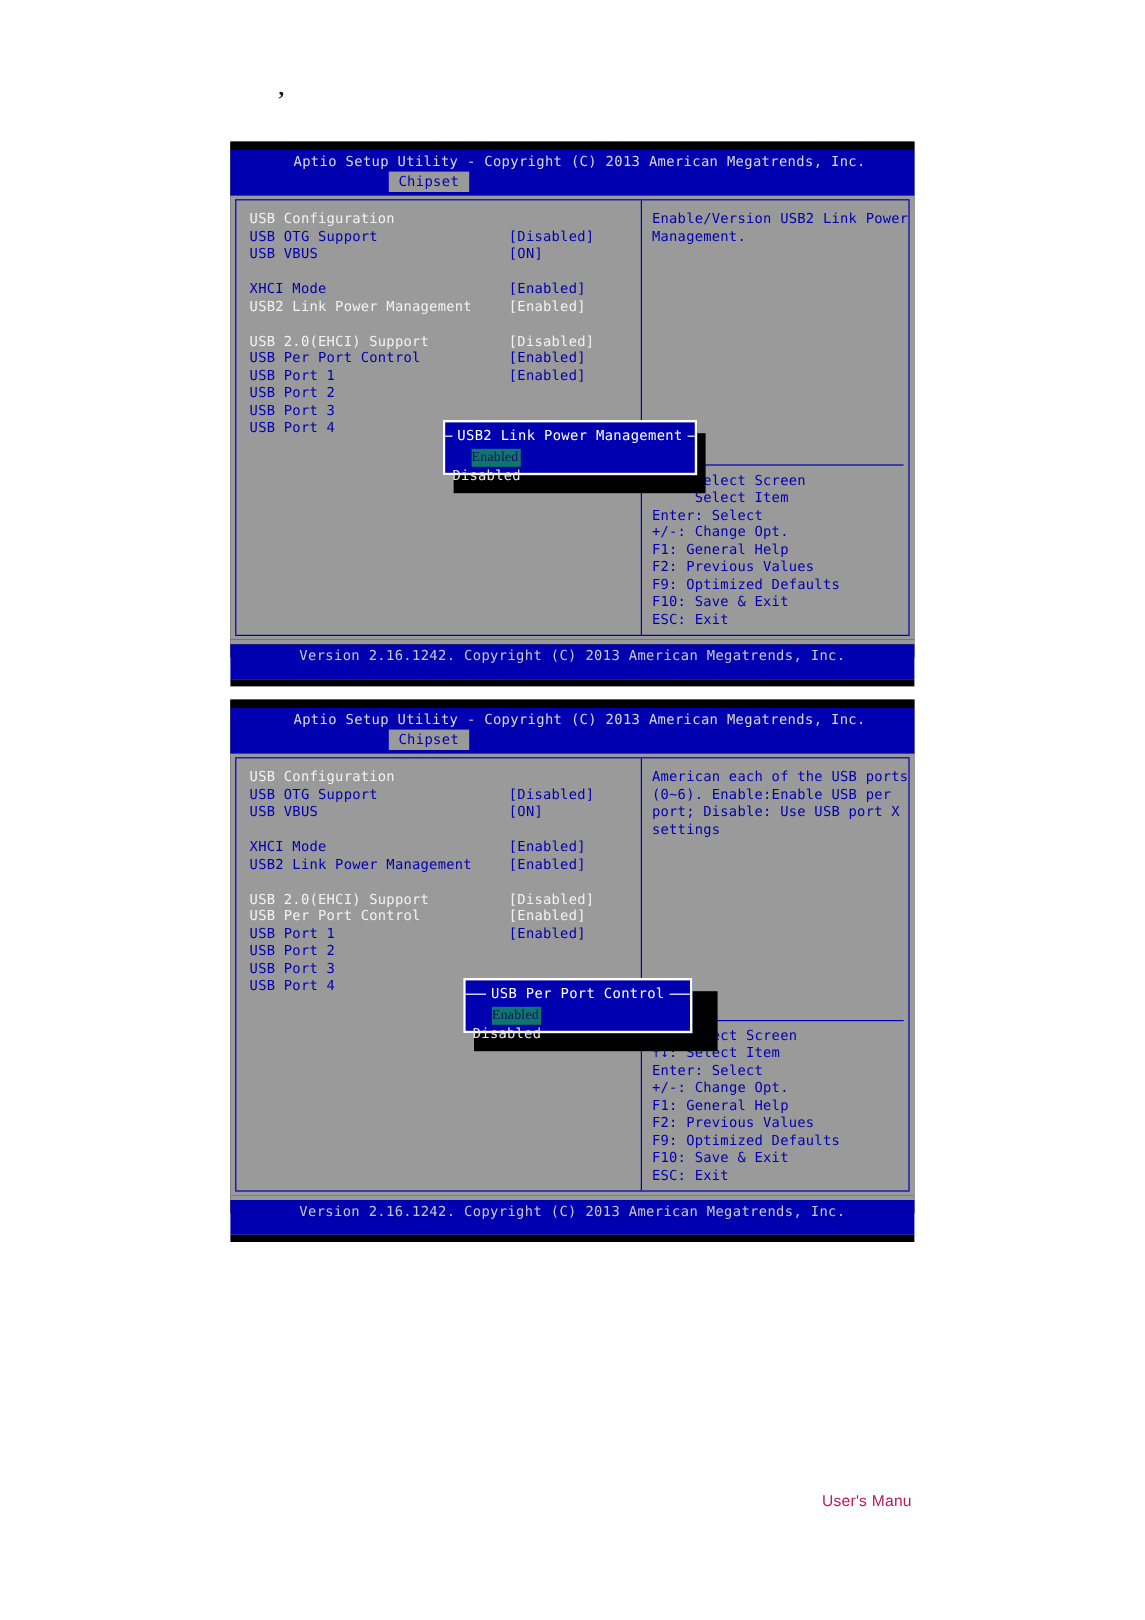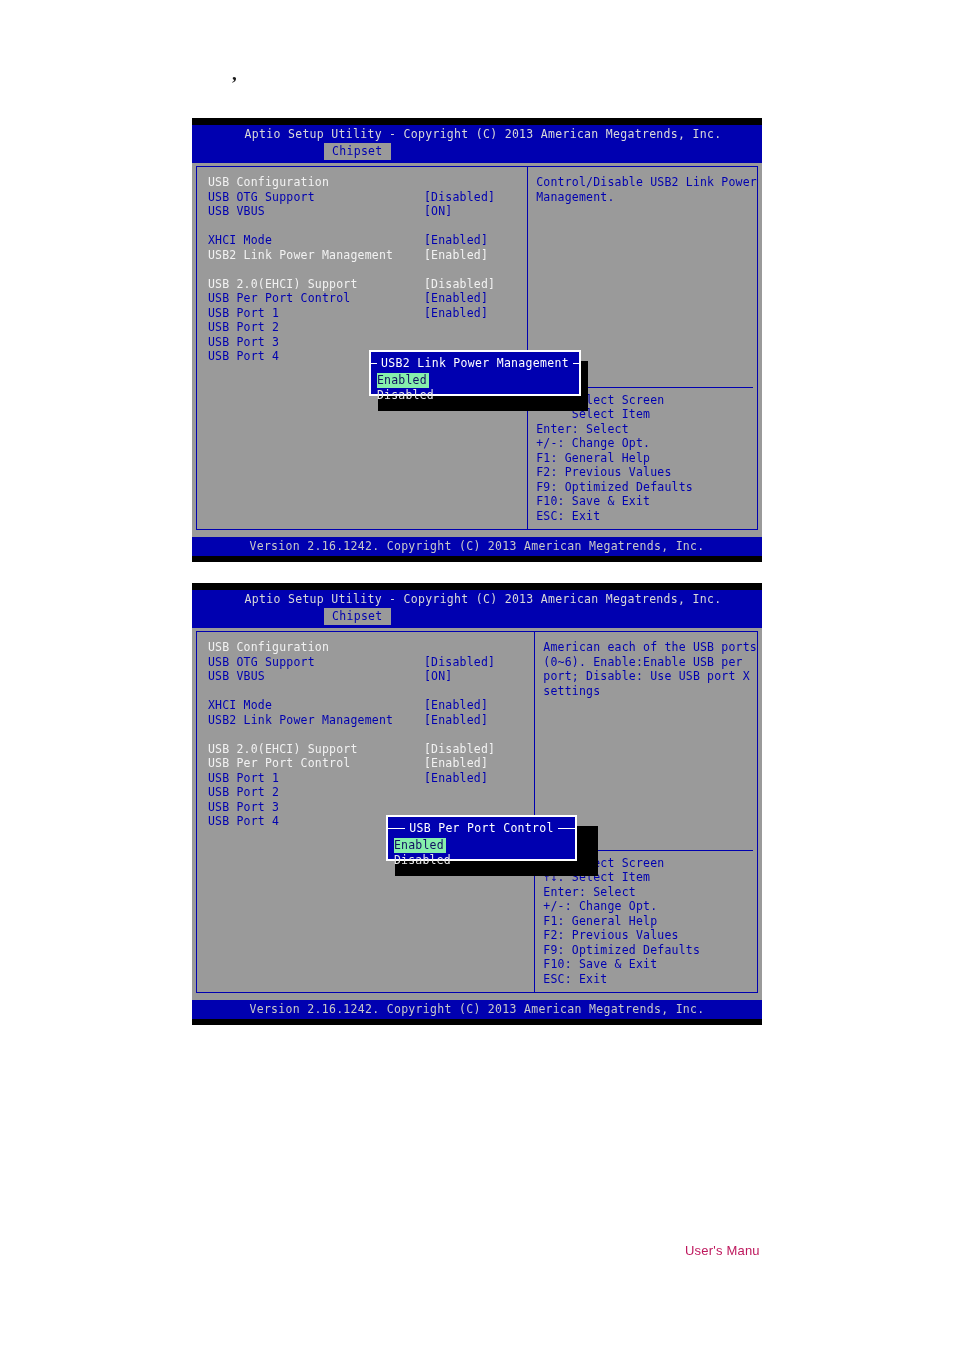--- a/index.html
+++ b/index.html
@@ -193,33 +193,34 @@
   }
   .popup-opt {
     font-size: 11.5px;
     color: #e8e8e8;
     line-height: 15px;
     padding-left: 6px;
     letter-spacing: 0.2px;
     white-space: nowrap;
   }
   .popup-opt.sel {
-    background: #86efac;
+    background: #0f766e;
     color: #101060;
     display: inline-block;
-    margin-left: 6px;
+    margin-left: 22px;
     padding-left: 0;
     padding-right: 2px;
+    font-family: Liberation Serif, serif;
   }
   .popup-opts { padding-top: 1px; }
 
   
   .bios-footer {
     background: #0000b0;
-    height: 19px;
+    height: 29px;
     text-align: center;
     color: #c8c8c8;
     font-size: 11.5px;
     line-height: 19px;
     letter-spacing: 0.3px;
     white-space: nowrap;
   }
   .bios-botstrip {
     height: 6px;
     background: #000000;
@@ -289,21 +290,21 @@
             <span class="lbl c-blue">USB Port 3</span>
             <span class="val c-blue"></span>
           </div>
         <div class="row">
             <span class="lbl c-blue">USB Port 4</span>
             <span class="val c-blue"></span>
           </div>
       </div>
 
       <div class="pane-right">
-        <div class="help-text">Control/Disable USB2 Link Power</div>
+        <div class="help-text">Enable/Version USB2 Link Power</div>
         <div class="help-text">Management.</div>
 
         <div class="keys">
           <div class="keys-divider"></div>
           <div class="key-row"><span class="arrows"></span>&nbsp;&nbsp;&nbsp;&nbsp;&nbsp;<span>Select Screen</span></div>
           <div class="key-row"><span class="arrows"></span>&nbsp;&nbsp;&nbsp;&nbsp;&nbsp;<span>Select Item</span></div>
           <div class="key-row"><span>Enter</span>: <span>Select</span></div>
           <div class="key-row"><span>+/-</span>: <span>Change Opt.</span></div>
           <div class="key-row"><span>F1</span>: <span>General Help</span></div>
           <div class="key-row"><span>F2</span>: <span>Previous Values</span></div>

